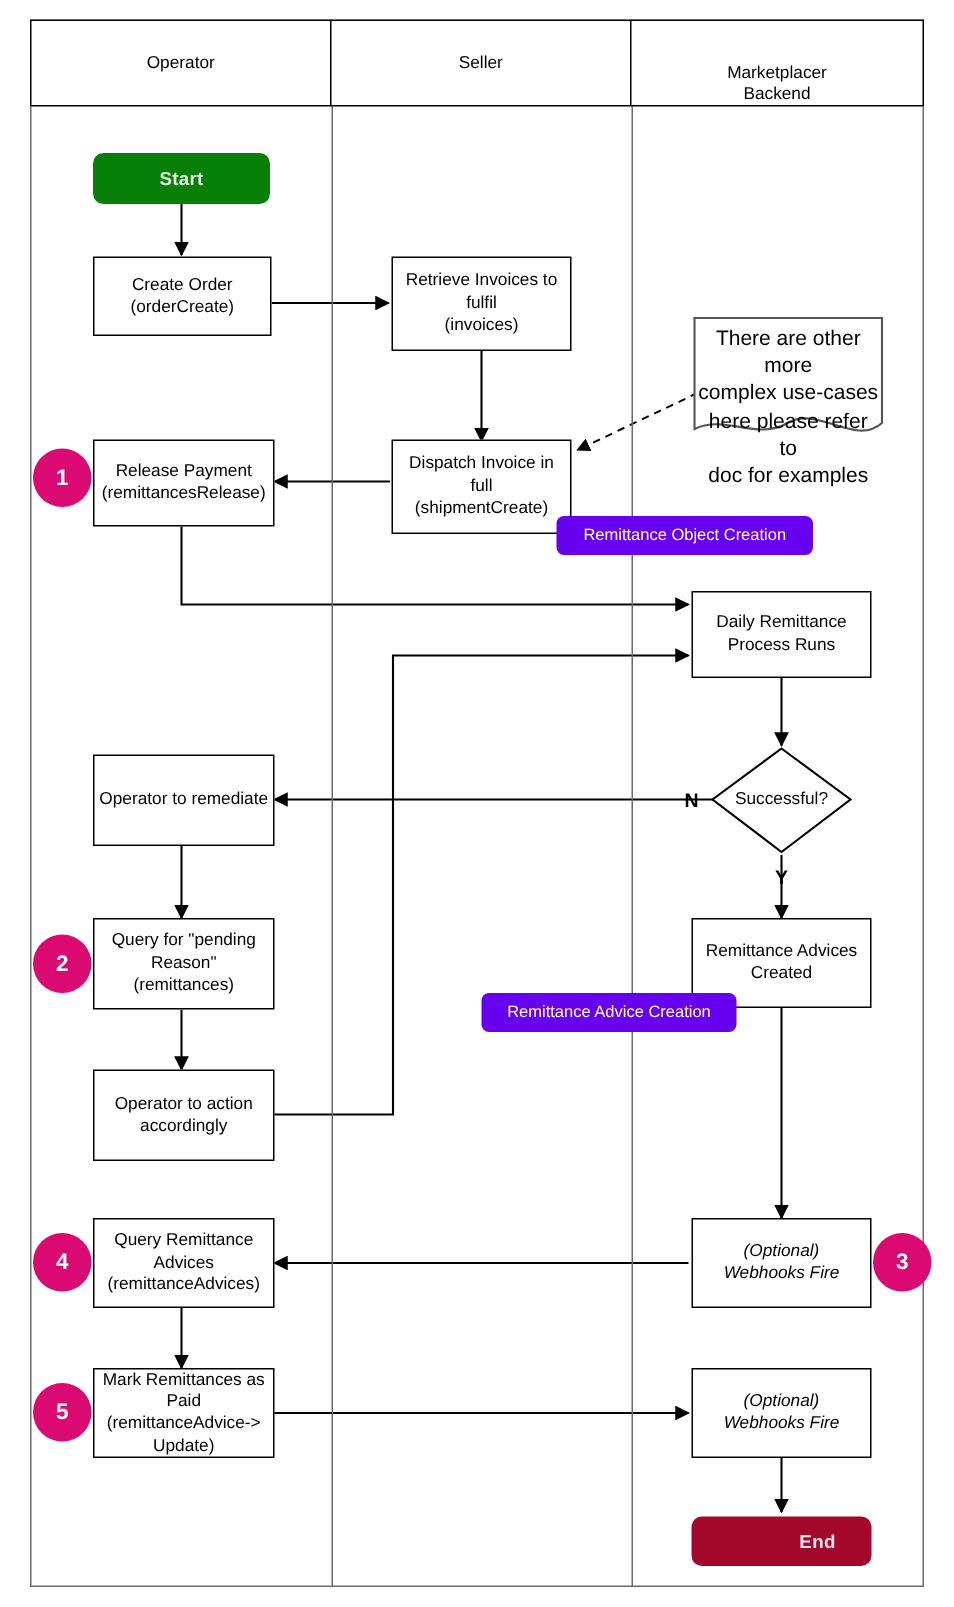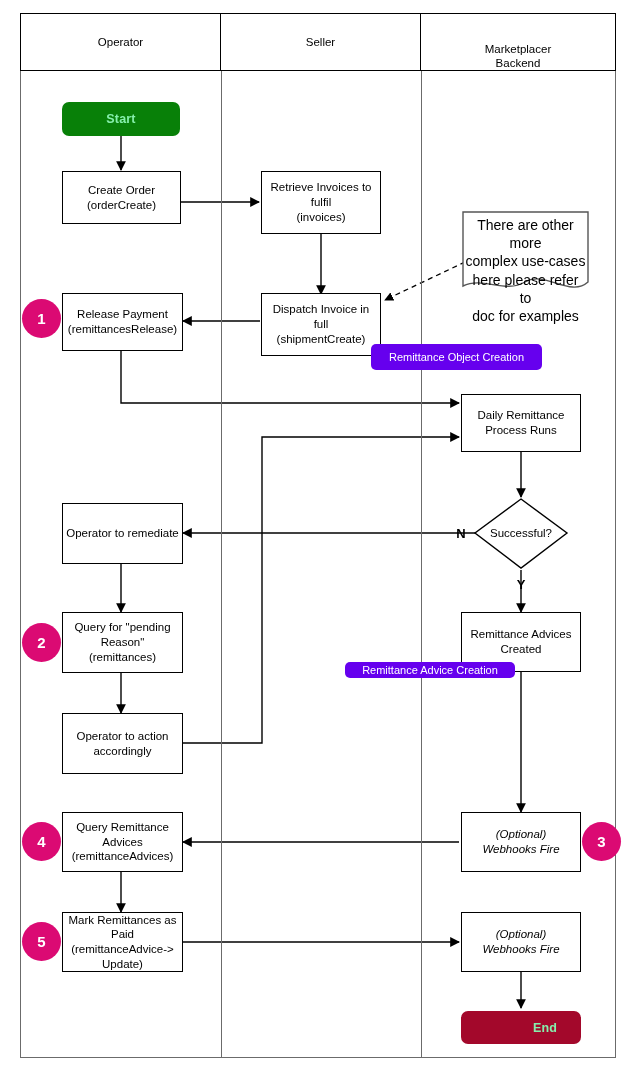--- a/index.html
+++ b/index.html
@@ -68,21 +68,21 @@
   .terminator {
     position: absolute;
     box-sizing: border-box;
     display: flex;
     align-items: center;
     justify-content: center;
     text-align: center;
     border-radius: 7px;
     font-size: 12.5px;
     font-weight: bold;
-    color: #86efac;
+    color: #e5e5e5;
     letter-spacing: 0.2px;
   }
   .terminator.start { background: #088008; }
   .terminator.end   { background: #A3082B; }
 
   
   .diamond-label {
     position: absolute;
     display: flex;
     align-items: center;
@@ -260,21 +260,21 @@
 
   <div class="terminator end" style="left:461px; top:1011px; width:120px; height:33px;padding-left:48px;">End</div>
 
   <div class="note-text" style="left:465px; top:216px; width:121px;">There are other more
 complex use-cases
 here please refer to
 doc for examples</div>
 
   <div class="chip" style="left:371px; top:344px; width:171px; height:26px;">Remittance Object Creation</div>
 
-  <div class="chip" style="left:321px; top:662px; width:170px; height:16px;margin-left:24px;">Remittance Advice Creation</div>
+  <div class="chip" style="left:321px; top:662px; width:170px; height:26px;">Remittance Advice Creation</div>
 
   <div class="badge" style="left:22px; top:299px; width:39px; height:39px;">1</div>
   <div class="badge" style="left:22px; top:623px; width:39px; height:39px;">2</div>
   <div class="badge" style="left:582px; top:822px; width:39px; height:39px;">3</div>
   <div class="badge" style="left:22px; top:822px; width:39px; height:39px;">4</div>
   <div class="badge" style="left:22px; top:922px; width:39px; height:39px;">5</div>
 
   <div class="edge-label" style="left:452px; top:523px; width:18px; height:20px;">N</div>
   <div class="edge-label" style="left:512px; top:574px; width:18px; height:20px;">Y</div>
 

